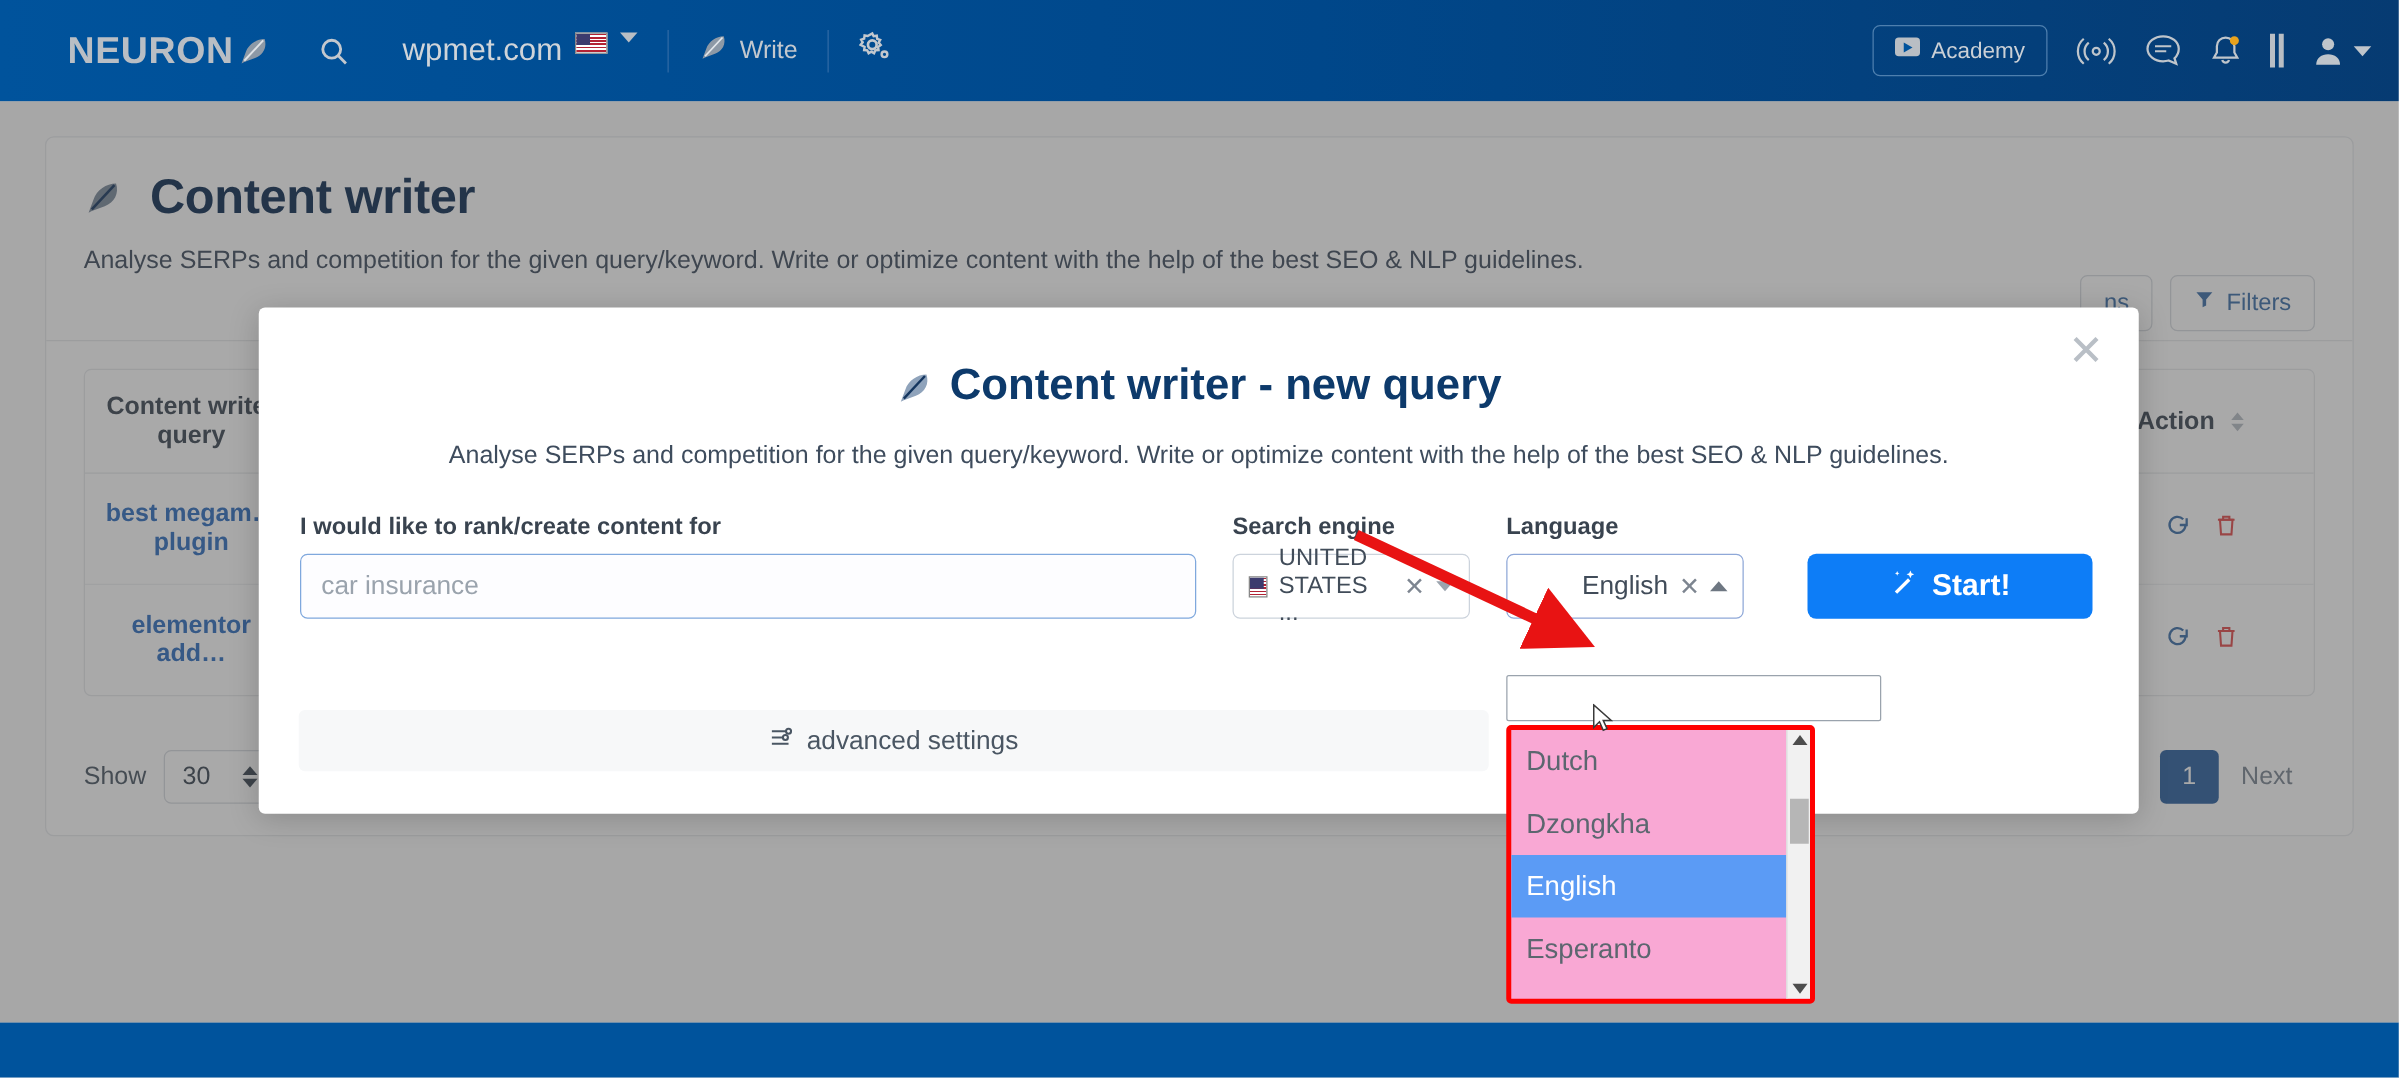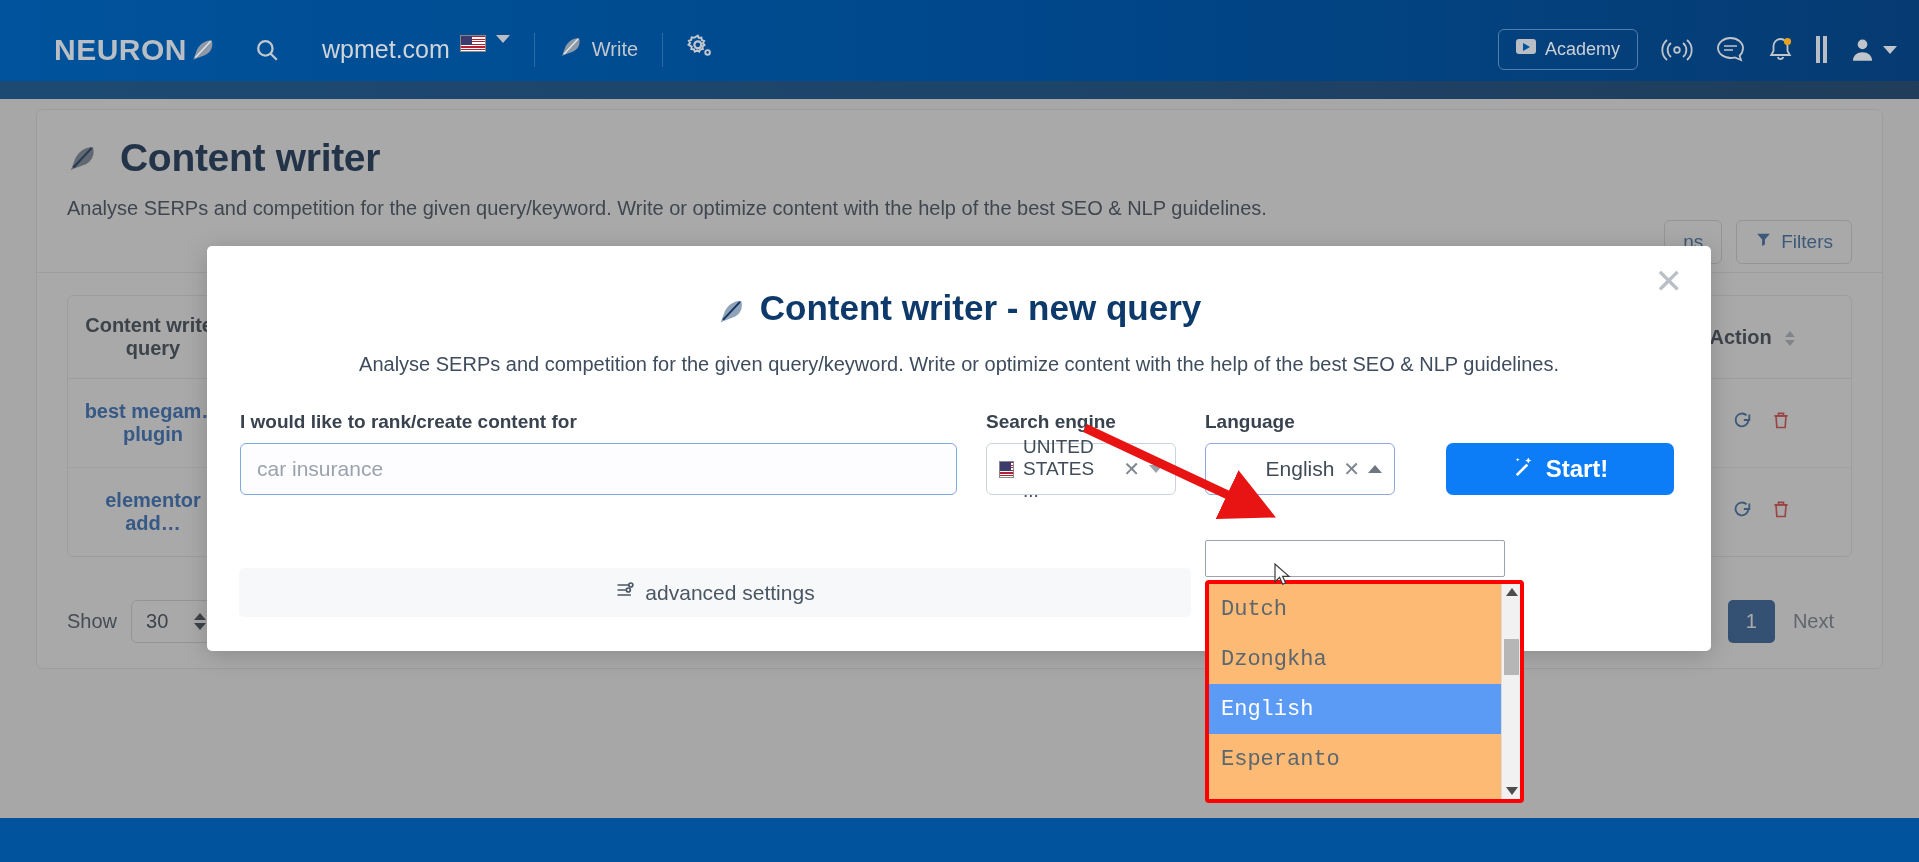--- a/index.html
+++ b/index.html
@@ -7,21 +7,21 @@
     margin: 0; padding: 0;
     width: 1919px; height: 862px;
     overflow: hidden;
     font-family: "Liberation Sans", sans-serif;
     background: #ffffff;
   }
 
   
   .topnav {
     position: absolute; top: 0; left: 0;
-    width: 1919px; height: 99px;
+    width: 1919px; height: 81px;
     background: linear-gradient(90deg, #00539c 0%, #00478a 55%, #063b72 100%);
     display: flex; align-items: center;
     padding: 0 22px;
     z-index: 5;
   }
   .brand {
     display: flex; align-items: center;
     margin-left: 32px;
   }
   .brand-text {
@@ -254,23 +254,23 @@
 
   
   .lang-pop {
     position: absolute; left: 1205px; top: 540px; z-index: 40;
   }
   .lang-search {
     width: 300px; height: 37px; border: 1px solid #9aa3ad; background: #fff;
     border-radius: 2px;
   }
   .lang-list {
-    margin-top: 3px; width: 319px; height: 223px;
-    background: #fdba74; border: 4px solid #ff0000; border-radius: 4px;
-    position: relative; overflow: hidden; font-family: Liberation Mono, monospace;
+    margin-top: 3px; width: 247px; height: 223px;
+    background: #f9a8d4; border: 4px solid #ff0000; border-radius: 4px;
+    position: relative; overflow: hidden;
   }
   .lang-opt {
     height: 50px; display: flex; align-items: center;
     padding-left: 12px; font-size: 22px; color: #5c666f;
   }
   .lang-opt.sel { background: #5b9bf5; color: #ffffff; }
   .lang-scroll {
     position: absolute; right: 0; top: 0; bottom: 0; width: 19px;
     background: #f1f1f1; border-left: 1px solid #dcdcdc;
   }

